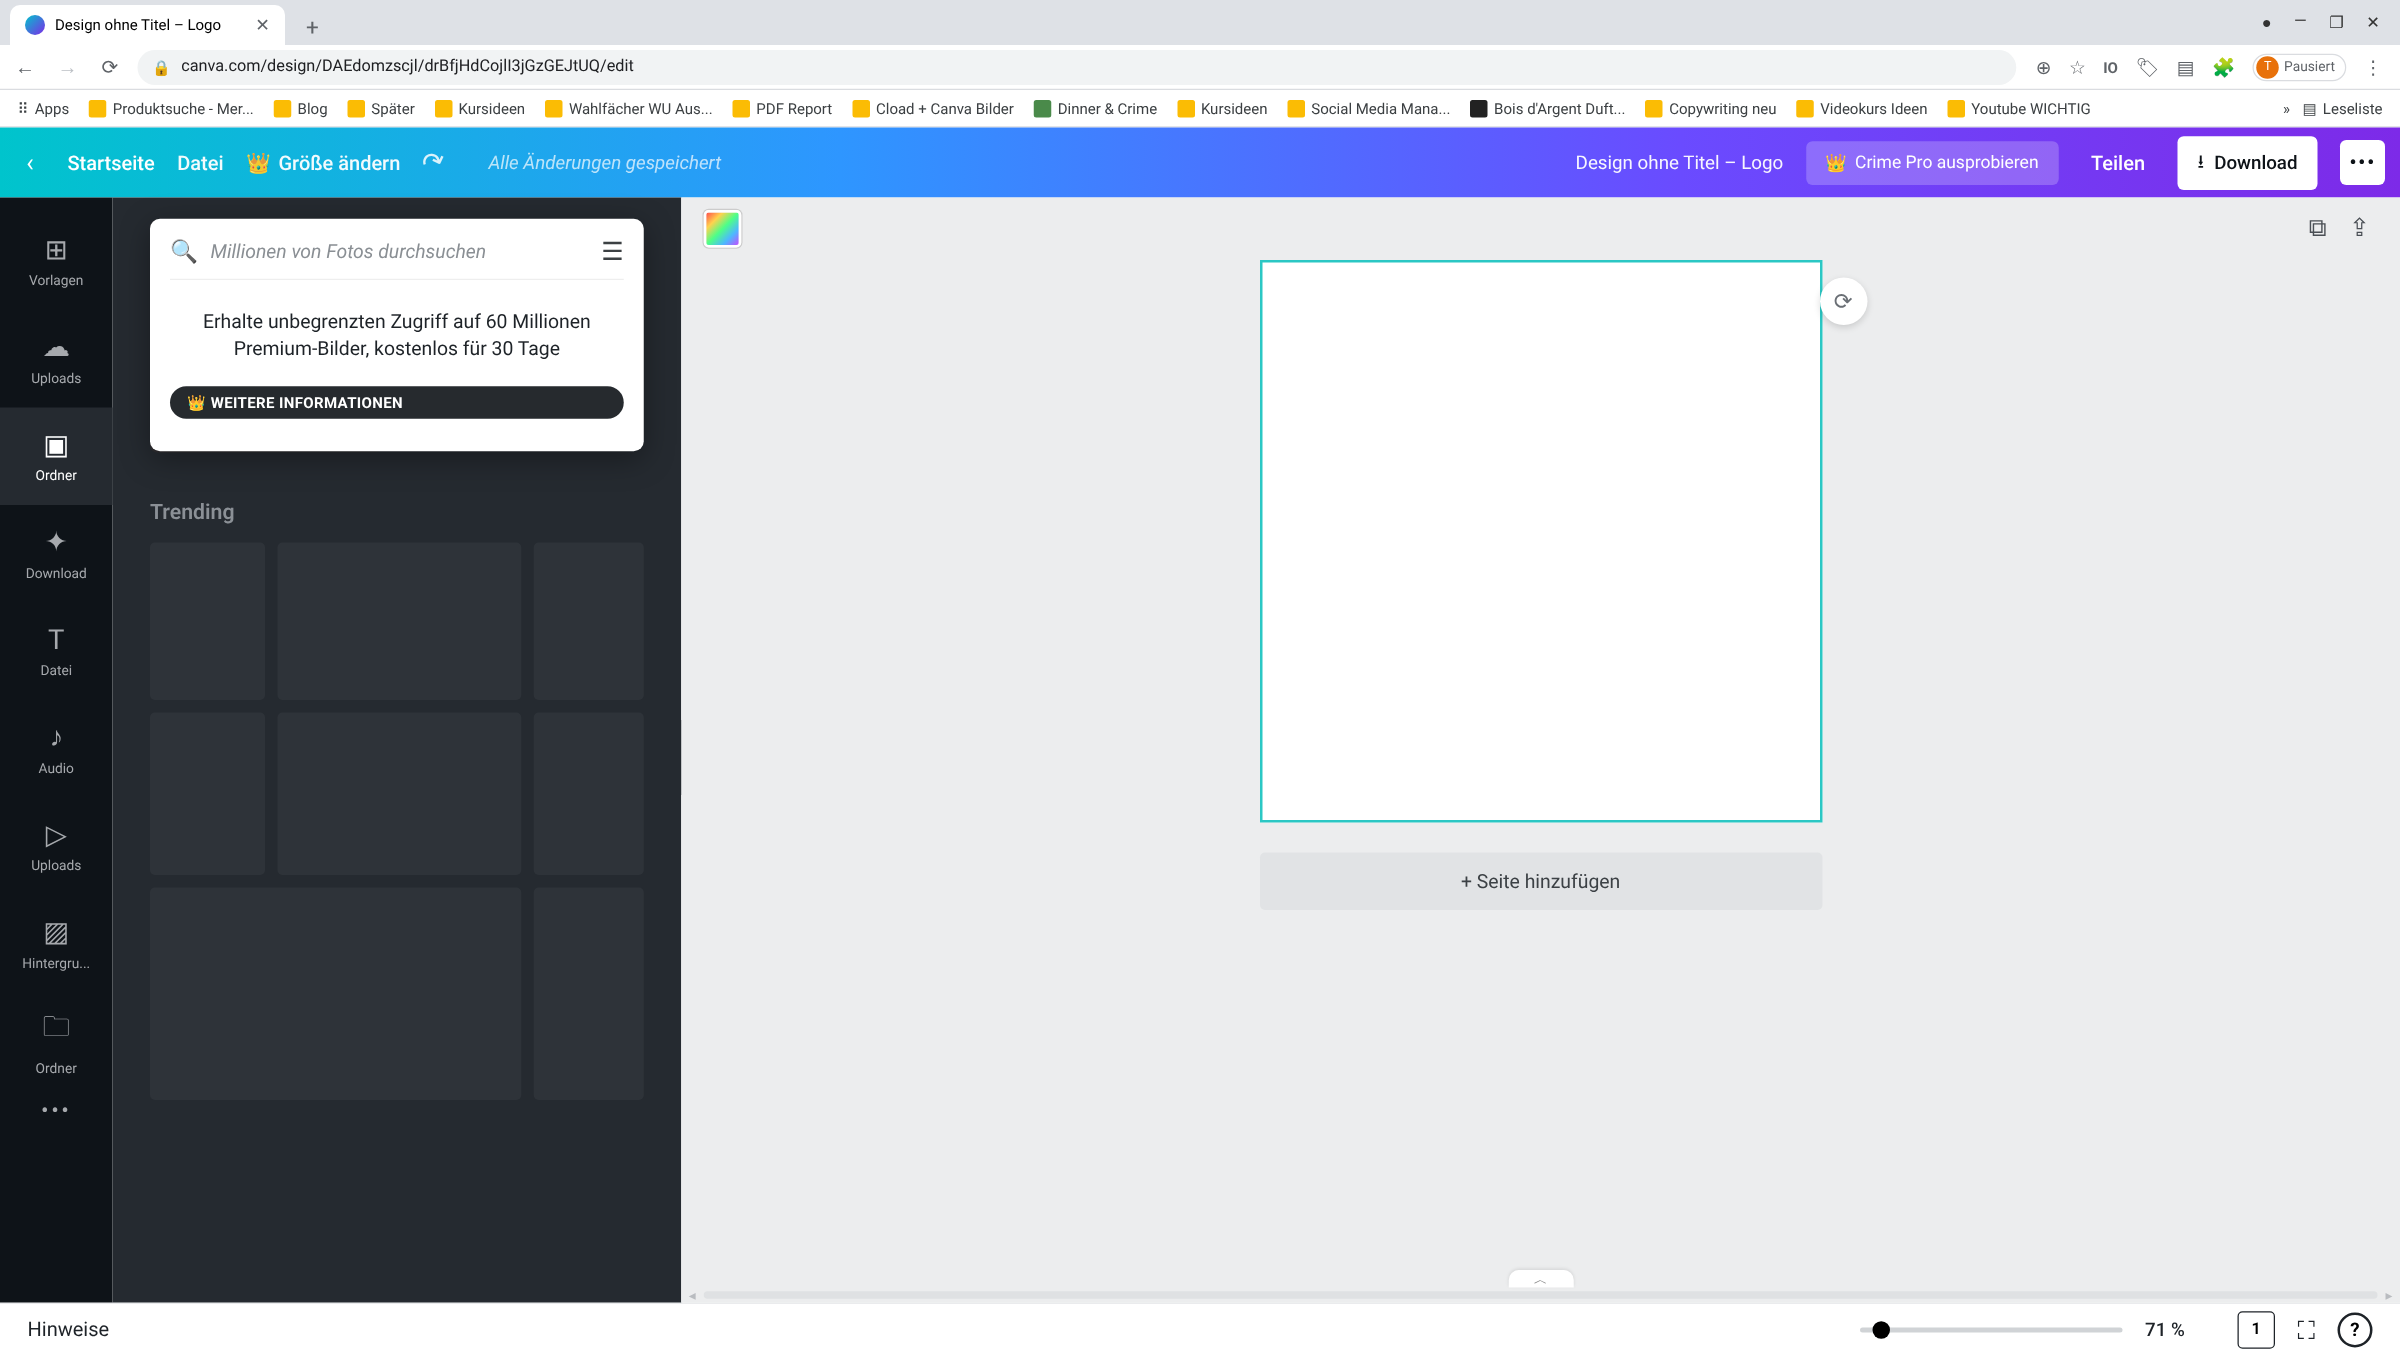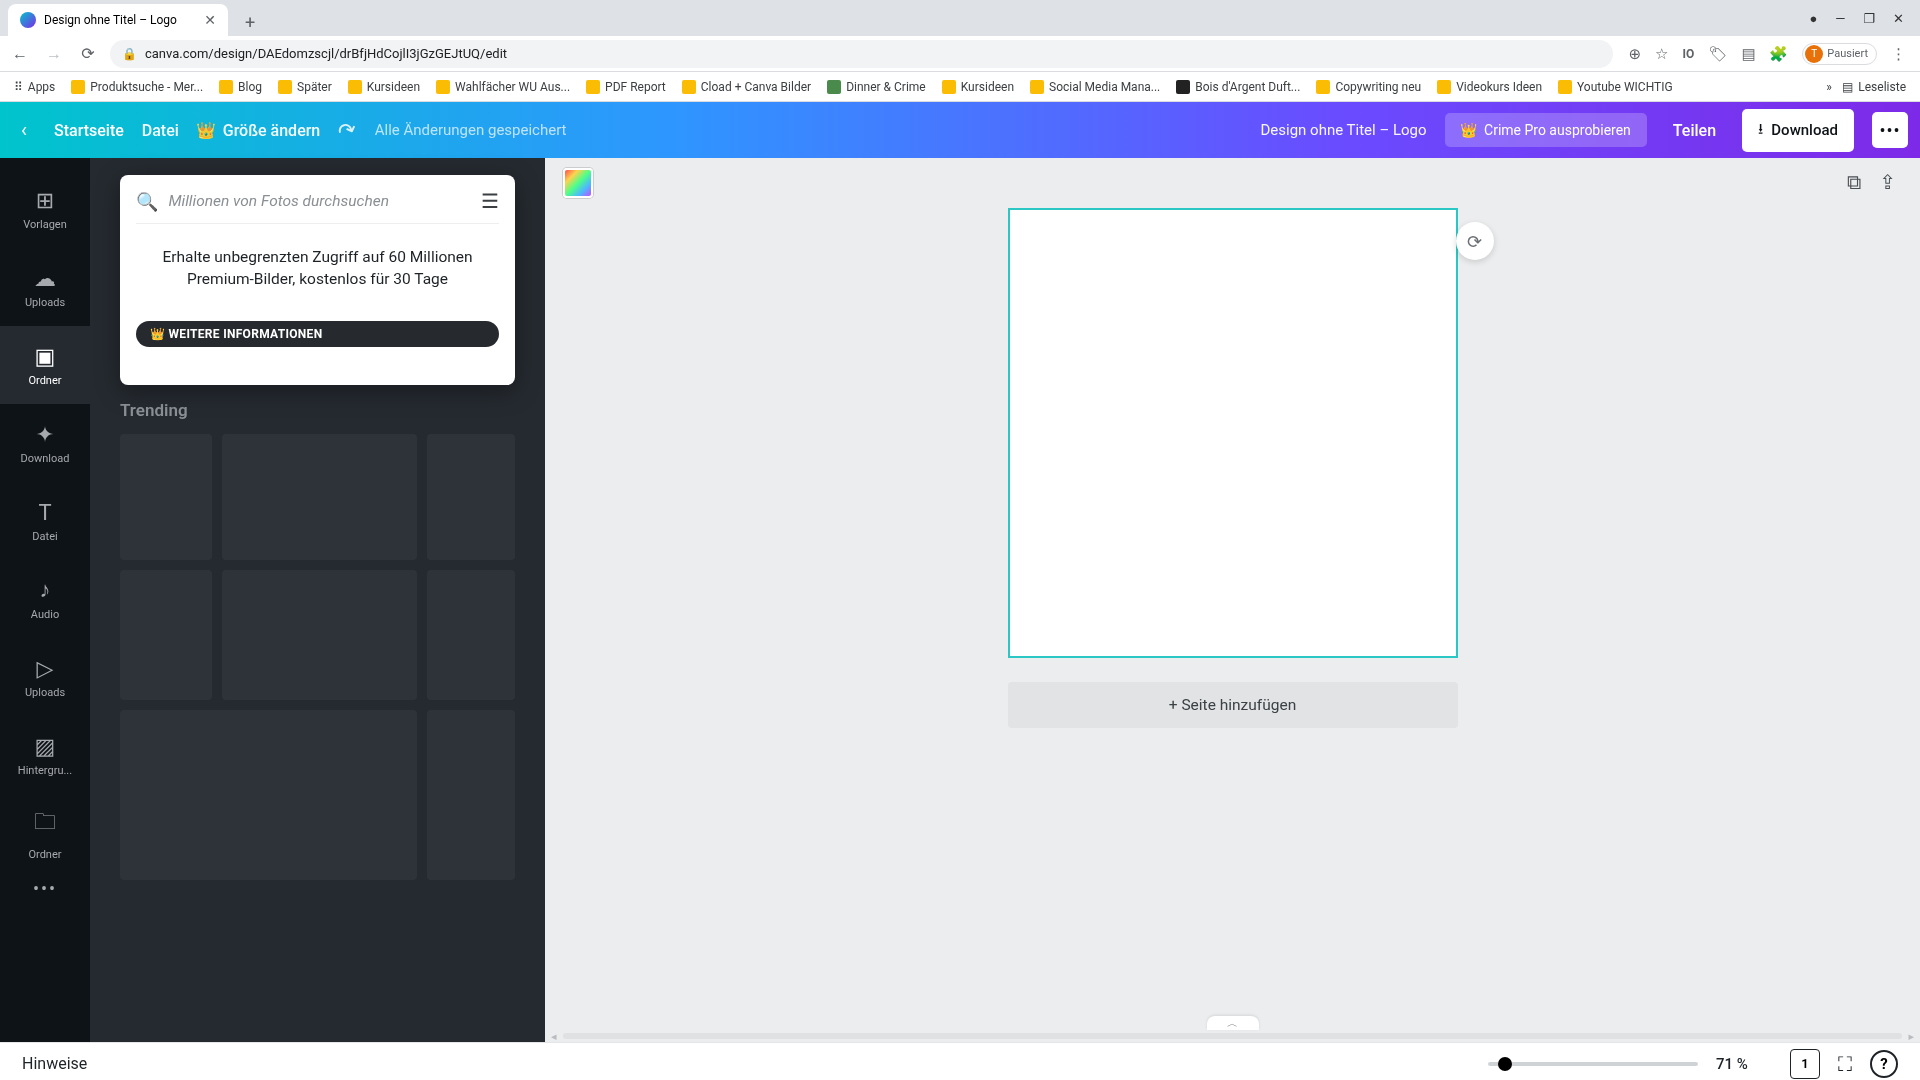--- a/index.html
+++ b/index.html
@@ -27,21 +27,21 @@
 .bm .ic { width:14px; height:14px; background:#fbbc04; border-radius:2px; display:inline-block; }
 .bm-spacer { flex:1; }
 
 
 .app-header { height: 56px; background: linear-gradient(90deg, #00c4cc 0%, #2e96ff 35%, #6a4bff 70%, #7d2ae8 100%); display:flex; align-items:center; padding: 0 12px; gap: 18px; color:#fff; }
 .hdr-back { font-size: 20px; width:24px; text-align:center; }
 .hdr-item { font-size: 16px; font-weight:500; white-space:nowrap; }
 .hdr-item.sub { opacity:.95; }
 .hdr-crown { display:flex; align-items:center; gap:6px; }
 .hdr-undo { font-size:22px; opacity:.85; transform: scaleX(-1) rotate(20deg); }
-.hdr-status { opacity:.7; font-size:15px; }
+.hdr-status { font-style: italic; opacity:.7; font-size:15px;margin-left:16px; }
 .hdr-spacer { flex:1; }
 .hdr-title { font-size:15px; opacity:.95; }
 .btn-pro { background: rgba(255,255,255,.22); padding: 9px 16px; border-radius: 5px; font-size:14px; display:flex; align-items:center; gap:6px; }
 .btn-share { font-size: 16px; font-weight:500; padding:0 8px; }
 .btn-download { background:#fff; color:#0e1318; padding: 9px 16px; border-radius:5px; font-size:15px; font-weight:500; display:flex; align-items:center; gap:8px; }
 .btn-more { background:#fff; color:#0e1318; width:36px; height:36px; border-radius:5px; display:flex; align-items:center; justify-content:center; font-size:18px; letter-spacing:1px; }
 
 
 .workspace { display:flex; height: calc(1080px - 36px - 36px - 30px - 56px - 38px); }
 .sidebar { width: 90px; background:#0e1318; display:flex; flex-direction:column; align-items:center; padding-top:12px; gap:0; }
@@ -51,21 +51,21 @@
 .side-more { color:#a6a9ad; font-size:18px; margin-top:6px; letter-spacing:2px; }
 
 .panel { width: 455px; background:#252a30; position:relative; color:#b8bbbf; }
 .panel-collapse { position:absolute; right:-12px; top:calc(50% - 24px); width:12px; height:60px; background:#252a30; border-radius:0 6px 6px 0; display:flex; align-items:center; justify-content:center; color:#b8bbbf; font-size:11px; }
 .search-card { position:absolute; top:17px; left:30px; right:30px; background:#fff; border-radius:8px; padding: 14px 16px 22px; box-shadow:0 6px 24px rgba(0,0,0,.35); z-index:5; }
 .search-row { display:flex; align-items:center; gap:10px; border-bottom:1px solid #eee; padding-bottom:10px; margin-bottom:16px; }
 .search-row input { flex:1; border:none; outline:none; font-size:15.5px; color:#333; font-style:italic; }
 .search-row input::placeholder { color:#8a8f94; }
 .search-filter { color:#3c4043; font-size:20px; }
 .promo-text { text-align:center; font-size:15.5px; color:#1e2328; line-height:1.45; padding: 6px 6px 14px; }
-.promo-btn { display:block; margin:16px auto; background:#262a2e; color:#fff; font-size:12px; font-weight:700; letter-spacing:.3px; padding:6px 14px; border-radius:13px; }
+.promo-btn { display:block; margin:4px auto; background:#262a2e; color:#fff; font-size:12px; font-weight:700; letter-spacing:.3px; padding:6px 14px; border-radius:13px; }
 
 .fotos-strip { position:absolute; top:18px; left:30px; width:186px; height:186px; background:linear-gradient(135deg,#4a3a3a,#2a2a2a); border-radius:6px; opacity:.55; }
 .trend-label { position:absolute; top:242px; left:30px; font-size:17px; font-weight:600; color:#8b9096; }
 .trend-grid { position:absolute; top:276px; left:30px; right:30px; bottom:14px; display:grid; grid-template-columns: 92px 1fr 88px; grid-template-rows: 126px 130px 170px; gap:10px; opacity:.45; pointer-events:none; }
 .trend-grid .g { background:#3a3f45; border-radius:4px; }
 .g1{background:linear-gradient(135deg,#1a7a6e,#0e3a4a);} .g2{background:linear-gradient(135deg,#3a1e2e,#1a0e1a);} .g3{background:#cdd2d6;}
 .g4{background:linear-gradient(160deg,#5a2a2a,#2a1818);} .g5{background:linear-gradient(160deg,#6a7a8a,#3a4550);} .g6{background:#9aa5ae;}
 .g7{grid-column:1/3;background:linear-gradient(160deg,#6a5a4a,#2e2620);} .g8{background:#c8d0d6;}
 
 .canvas-area { flex:1; background:#ecedee; position:relative; display:flex; flex-direction:column; }

